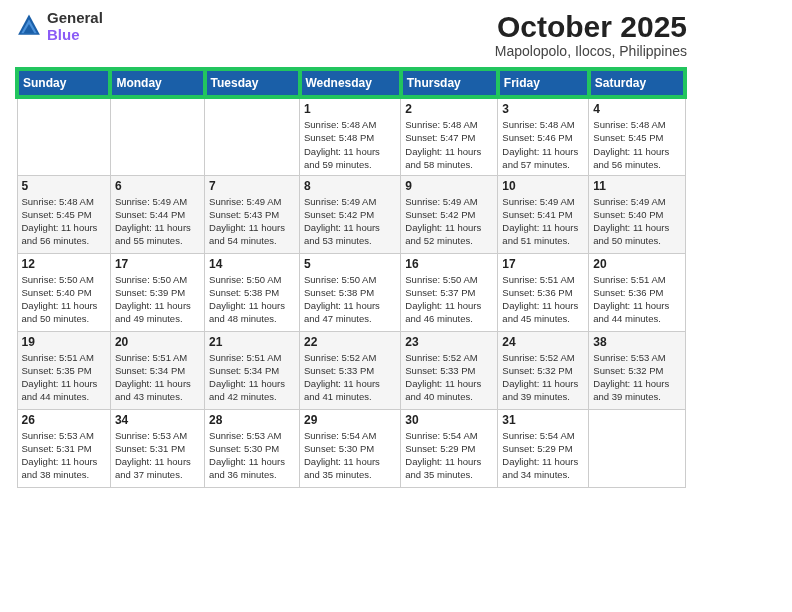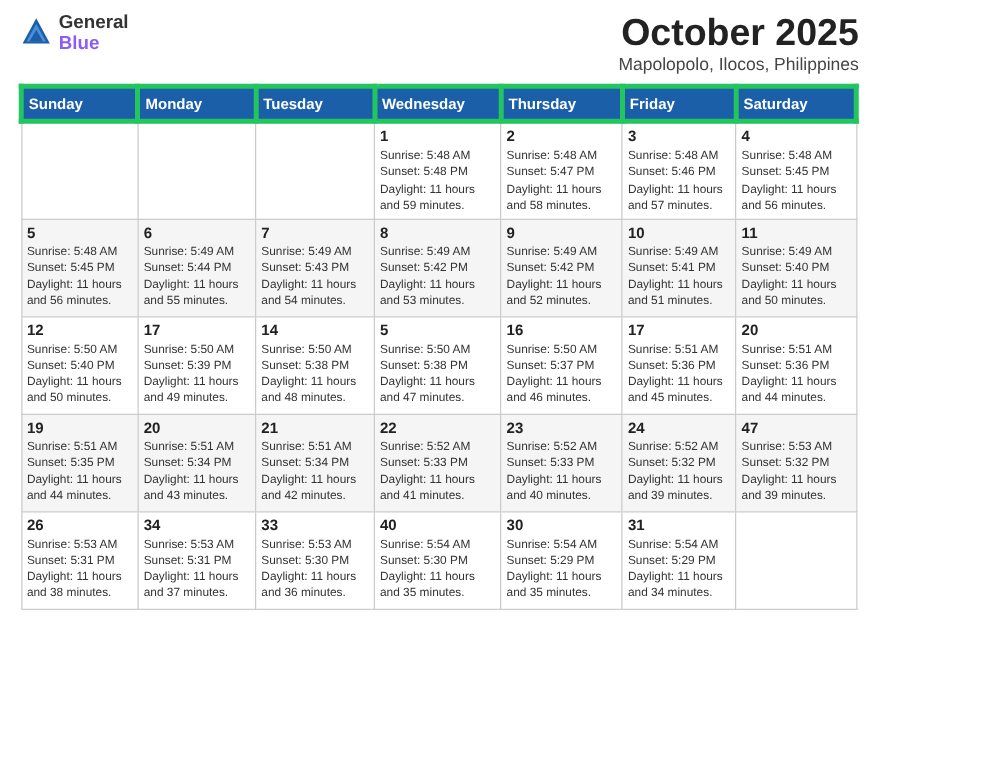--- a/index.html
+++ b/index.html
@@ -312,21 +312,21 @@
 and 40 minutes.</div>
           </td>
           <td>
             <span class="day-num">24</span>
             <div class="day-info">Sunrise: 5:52 AM
 Sunset: 5:32 PM
 Daylight: 11 hours
 and 39 minutes.</div>
           </td>
           <td>
-            <span class="day-num">47</span>
+            <span class="day-num">38</span>
             <div class="day-info">Sunrise: 5:53 AM
 Sunset: 5:32 PM
 Daylight: 11 hours
 and 39 minutes.</div>
           </td>
         </tr>
         <tr class="week-row">
           <td>
             <span class="day-num">26</span>
             <div class="day-info">Sunrise: 5:53 AM
@@ -335,28 +335,28 @@
 and 38 minutes.</div>
           </td>
           <td>
             <span class="day-num">34</span>
             <div class="day-info">Sunrise: 5:53 AM
 Sunset: 5:31 PM
 Daylight: 11 hours
 and 37 minutes.</div>
           </td>
           <td>
-            <span class="day-num">33</span>
+            <span class="day-num">28</span>
             <div class="day-info">Sunrise: 5:53 AM
 Sunset: 5:30 PM
 Daylight: 11 hours
 and 36 minutes.</div>
           </td>
           <td>
-            <span class="day-num">40</span>
+            <span class="day-num">29</span>
             <div class="day-info">Sunrise: 5:54 AM
 Sunset: 5:30 PM
 Daylight: 11 hours
 and 35 minutes.</div>
           </td>
           <td>
             <span class="day-num">30</span>
             <div class="day-info">Sunrise: 5:54 AM
 Sunset: 5:29 PM
 Daylight: 11 hours

